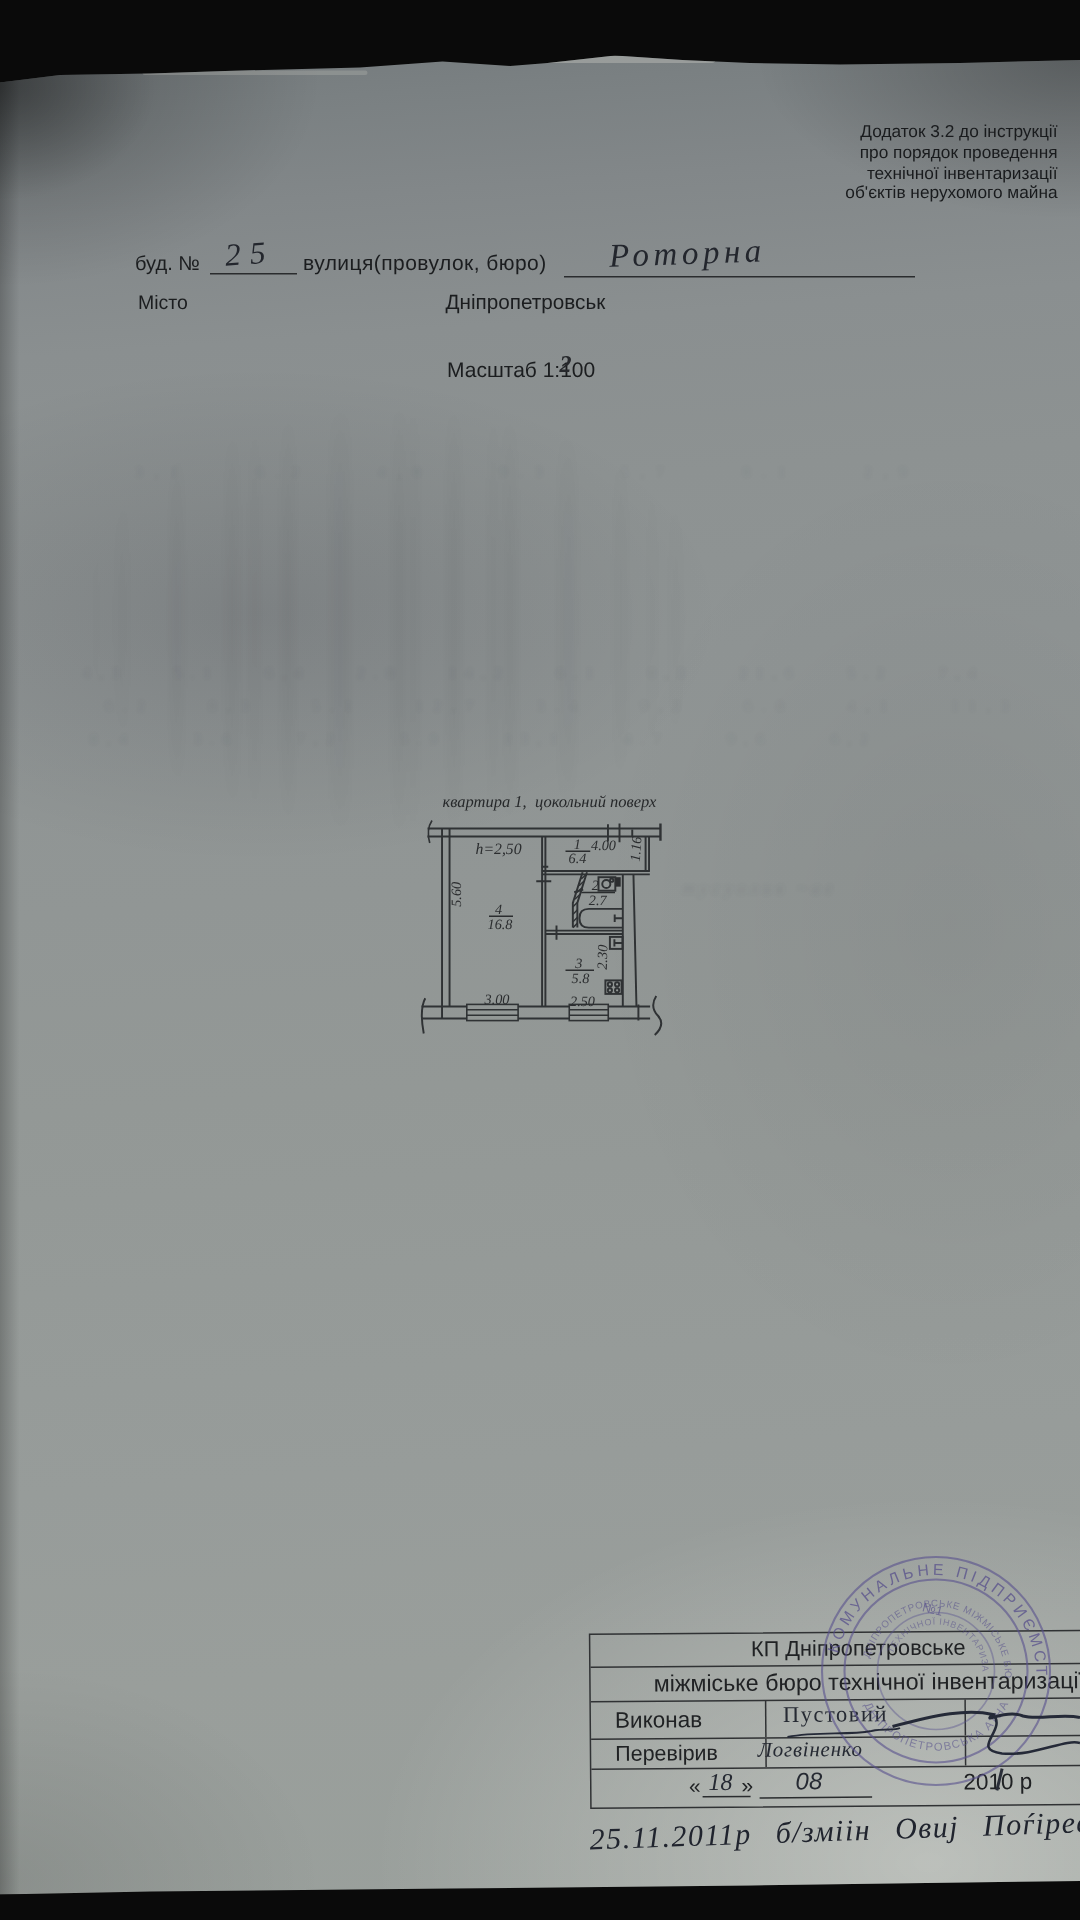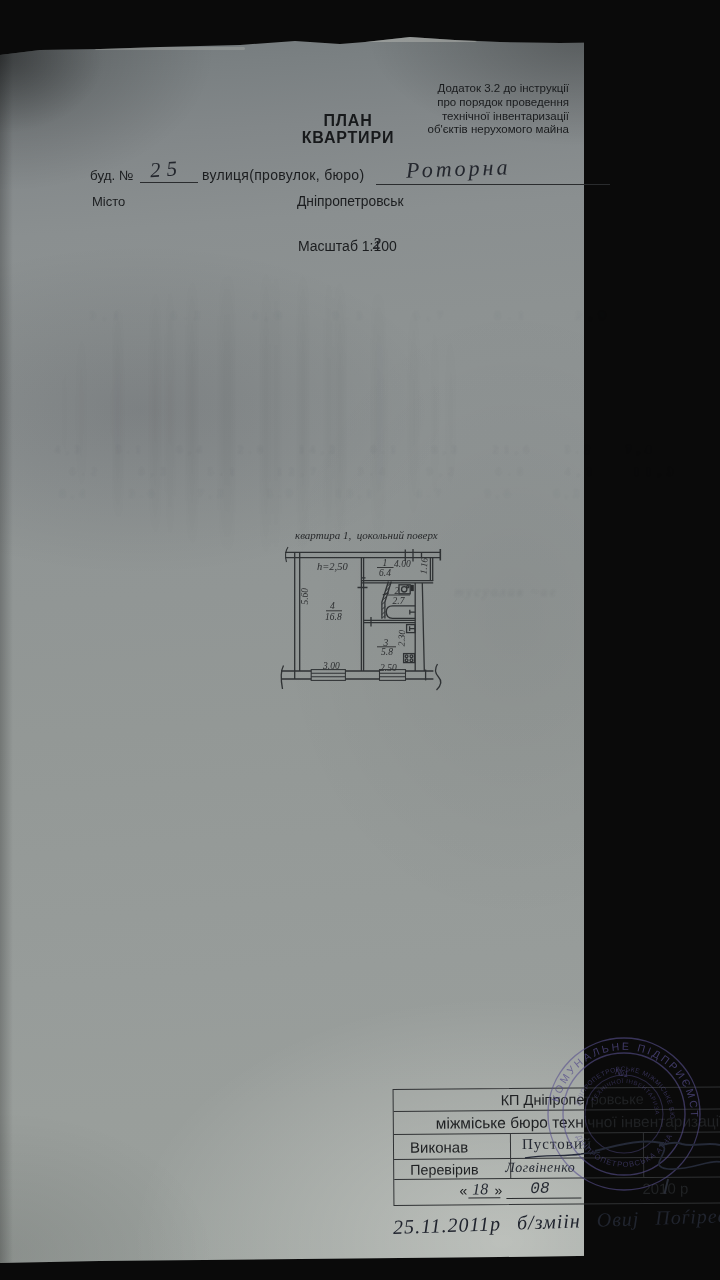--- a/index.html
+++ b/index.html
@@ -1,18 +1,18 @@
 <!DOCTYPE html>
 <html><head>
 <meta charset="utf-8">
 <style>
   html,body{margin:0;padding:0;}
   body{width:720px;height:1280px;overflow:hidden;background:#0a0a0a;position:relative;
        font-family:"Liberation Sans",sans-serif;}
-  #paper{position:absolute;left:0;top:0;width:584px;height:1280px;
+  #paper{position:absolute;left:0;top:0;width:720px;height:1280px;
     clip-path:polygon(0 55px,40px 50px,100px 49px,160px 47px,240px 45px,295px 41px,340px 44px,365px 42px,410px 37px,455px 40px,500px 42px,560px 43px,640px 42px,720px 40px,720px 1254px,500px 1257px,300px 1259px,100px 1261px,0 1263px);
     background:
       radial-gradient(ellipse 130px 95px at 0% 4.5%, rgba(0,0,0,0.34), rgba(0,0,0,0) 80%),radial-gradient(ellipse 290px 190px at 0% 4%, rgba(0,0,0,0.26), rgba(0,0,0,0) 74%),
       radial-gradient(ellipse 300px 150px at 100% 3%, rgba(0,0,0,0.28), rgba(0,0,0,0) 72%),
       linear-gradient(90deg, rgba(0,0,0,0.22) 0px, rgba(0,0,0,0) 13px),
       radial-gradient(ellipse 430px 230px at 24% 32%, rgba(4,4,18,0.13), rgba(0,0,0,0) 72%),radial-gradient(ellipse 320px 420px at 88% 48%, rgba(0,0,10,0.05), rgba(0,0,0,0) 75%),
       radial-gradient(ellipse 300px 200px at 0% 98%, rgba(0,0,0,0.10), rgba(0,0,0,0) 72%),
       radial-gradient(ellipse 500px 330px at 86% 97%, rgba(255,255,248,0.34), rgba(255,255,255,0) 74%),
       linear-gradient(176deg,#6f7578 0%,#7a8082 6%,#828789 11%,#8a8f90 18%,#8d9292 26%,#8f9494 35%,#919695 46%,#939896 56%,#959a98 65%,#979c9a 75%,#999e9b 85%,#9aa09c 100%);
   }
@@ -35,21 +35,20 @@
   <div class="t" style="left:60px;top:488px;width:630px;font-size:10px;letter-spacing:6px;word-spacing:30px;color:rgba(35,40,58,0.07);filter:blur(1.4px);font-family:'Liberation Serif',serif;">8,4 3.6 7,2 5.9 13,1 4.7 9,6 6,2</div>
   <div class="t" style="left:90px;top:310px;width:540px;font-size:10px;letter-spacing:8px;word-spacing:34px;color:rgba(35,40,58,0.07);filter:blur(1.4px);font-family:'Liberation Serif',serif;">3,1 6.2 4,8 9.3 5,7 8.1 2,9</div>
 
   <div class="t" style="left:455px;top:585px;width:200px;font-size:12px;font-style:italic;color:rgba(40,45,60,0.10);filter:blur(1.3px);font-family:'Liberation Serif',serif;letter-spacing:3px;">тусуолив ~ае</div>
 
   <div style="position:absolute;left:362px;top:37px;width:115px;height:5px;background:rgba(205,205,196,0.38);border-radius:3px;"></div>
   <div style="position:absolute;left:95px;top:47px;width:150px;height:3px;background:rgba(190,190,182,0.3);border-radius:3px;"></div>
 
   <div class="t" style="right:15px;top:82px;width:320px;font-size:11.5px;line-height:13.8px;text-align:right;color:#191b1d;">Додаток 3.2 до інструкції<br>про порядок проведення<br>технічної інвентаризації<br>об'єктів нерухомого майна</div>
 
-  <div class="t" style="left:253px;top:112px;width:190px;text-align:center;font-size:16px;font-weight:bold;letter-spacing:0.8px;line-height:17px;color:#17191b;">ПЛАН<br>КВАРТИРИ</div>
 
   <div class="t" style="left:90px;top:168px;font-size:13.4px;color:#1b1d1f;">буд. №</div>
 
   <div class="t" style="left:150px;top:157px;font-size:21px;font-family:'Liberation Serif',serif;font-style:italic;color:#23262d;letter-spacing:6px;transform:rotate(-4deg);">25</div>
 
   <div class="t" style="left:140px;top:182px;width:58px;border-bottom:1.4px solid #2a2c2e;"></div>
   <div class="t" style="left:202px;top:167px;font-size:14px;letter-spacing:0.3px;color:#1b1d1f;">вулиця(провулок, бюро)</div>
 
   <div class="t" style="left:376px;top:184px;width:234px;border-bottom:1.4px solid #2a2c2e;"></div>
 
@@ -188,21 +187,21 @@
       <div style="position:absolute;left:249px;top:0;bottom:0;border-left:1.5px solid #303234;"></div>
 
       <div style="position:absolute;left:111px;top:1px;font-size:14px;font-family:'Liberation Serif',serif;font-style:italic;color:#262a33;letter-spacing:0.5px;">Логвіненко</div>
     </div>
 
     <div style="height:25px;position:relative;">
       <div style="position:absolute;left:65px;top:3px;font-size:14px;color:#202224;">«</div>
       <div style="position:absolute;left:78px;top:1px;font-size:16px;font-family:'Liberation Serif',serif;font-style:italic;color:#262a33;">18</div>
       <div style="position:absolute;left:100px;top:3px;font-size:14px;color:#202224;">»</div>
       <div style="position:absolute;left:74px;top:18px;width:32px;border-bottom:1.3px solid #2a2c2e;"></div>
-      <div style="position:absolute;left:136px;top:1px;font-size:16px;font-family:Liberation Mono, monospace;font-style:italic;color:#262a33;">08</div>
+      <div style="position:absolute;left:136px;top:1px;font-size:16px;font-family:Liberation Sans, sans-serif;font-style:italic;color:#262a33;">08</div>
       <div style="position:absolute;left:112px;top:19px;width:75px;border-bottom:1.3px solid #2a2c2e;"></div>
       <div style="position:absolute;left:248px;top:2px;font-size:15px;color:#202224;">2010 р</div>
       <div style="position:absolute;left:271px;top:1px;width:2px;height:15px;background:#2a2e38;transform:rotate(14deg);"></div>
     </div>
   </div>
 
   <div class="t" style="left:393px;top:1210px;font-size:20px;font-family:'Liberation Serif',serif;font-style:italic;color:#20242e;word-spacing:10px;letter-spacing:1px;transform:rotate(-2deg);white-space:nowrap;">25.11.2011р б/зміін Овиј Поѓіресј</div>
 
   <svg style="position:absolute;left:545px;top:1035px;" width="160" height="160" viewBox="0 0 160 160">
     <g fill="none" stroke="rgba(88,80,142,0.60)" stroke-width="1.4">

